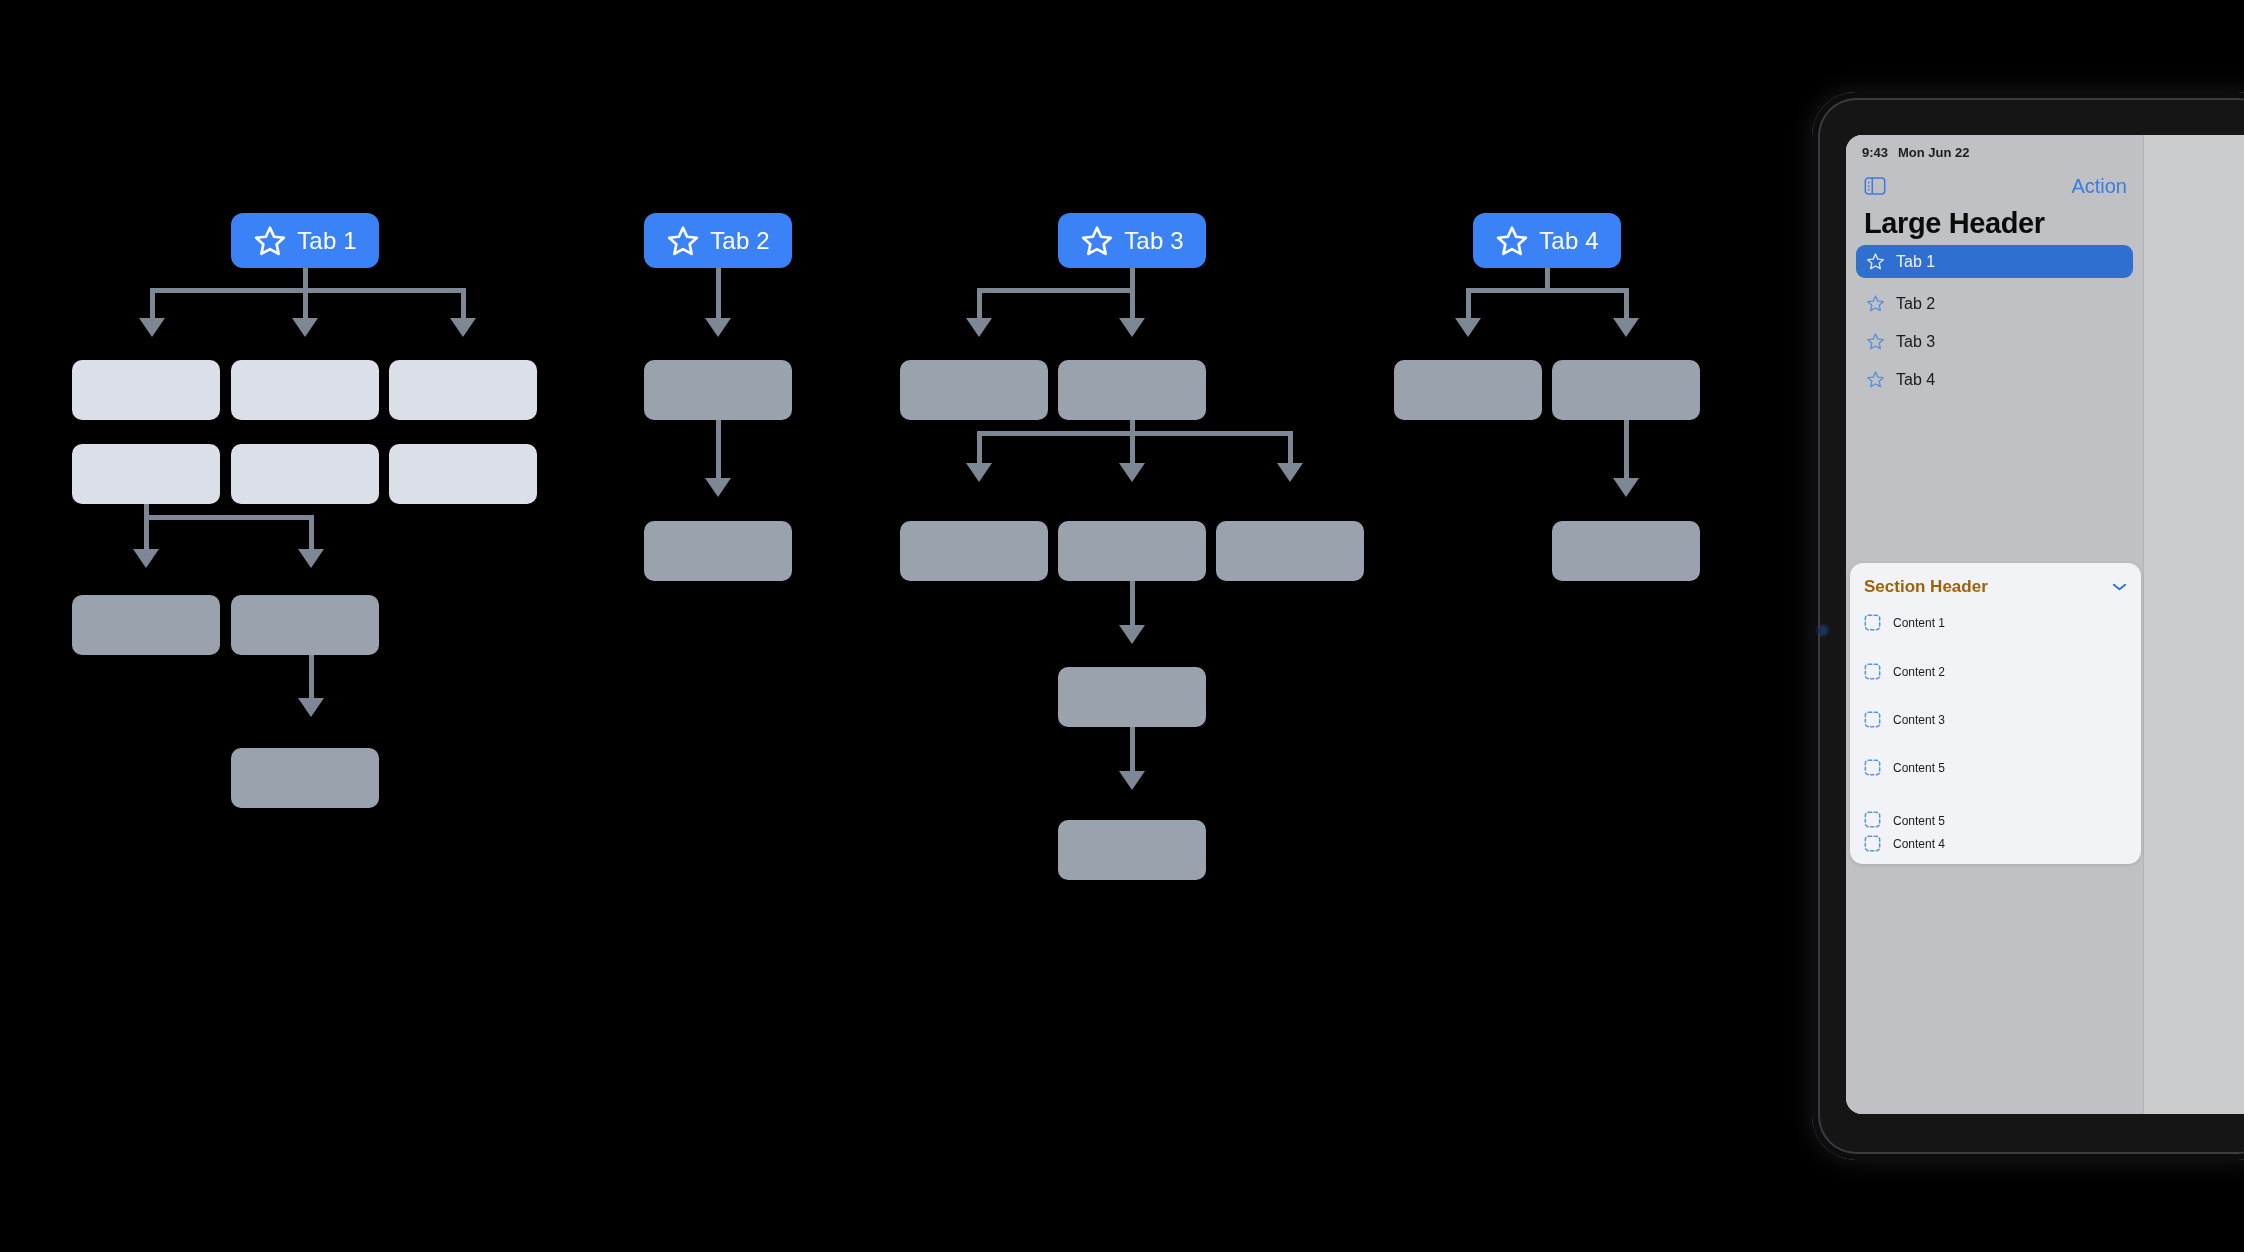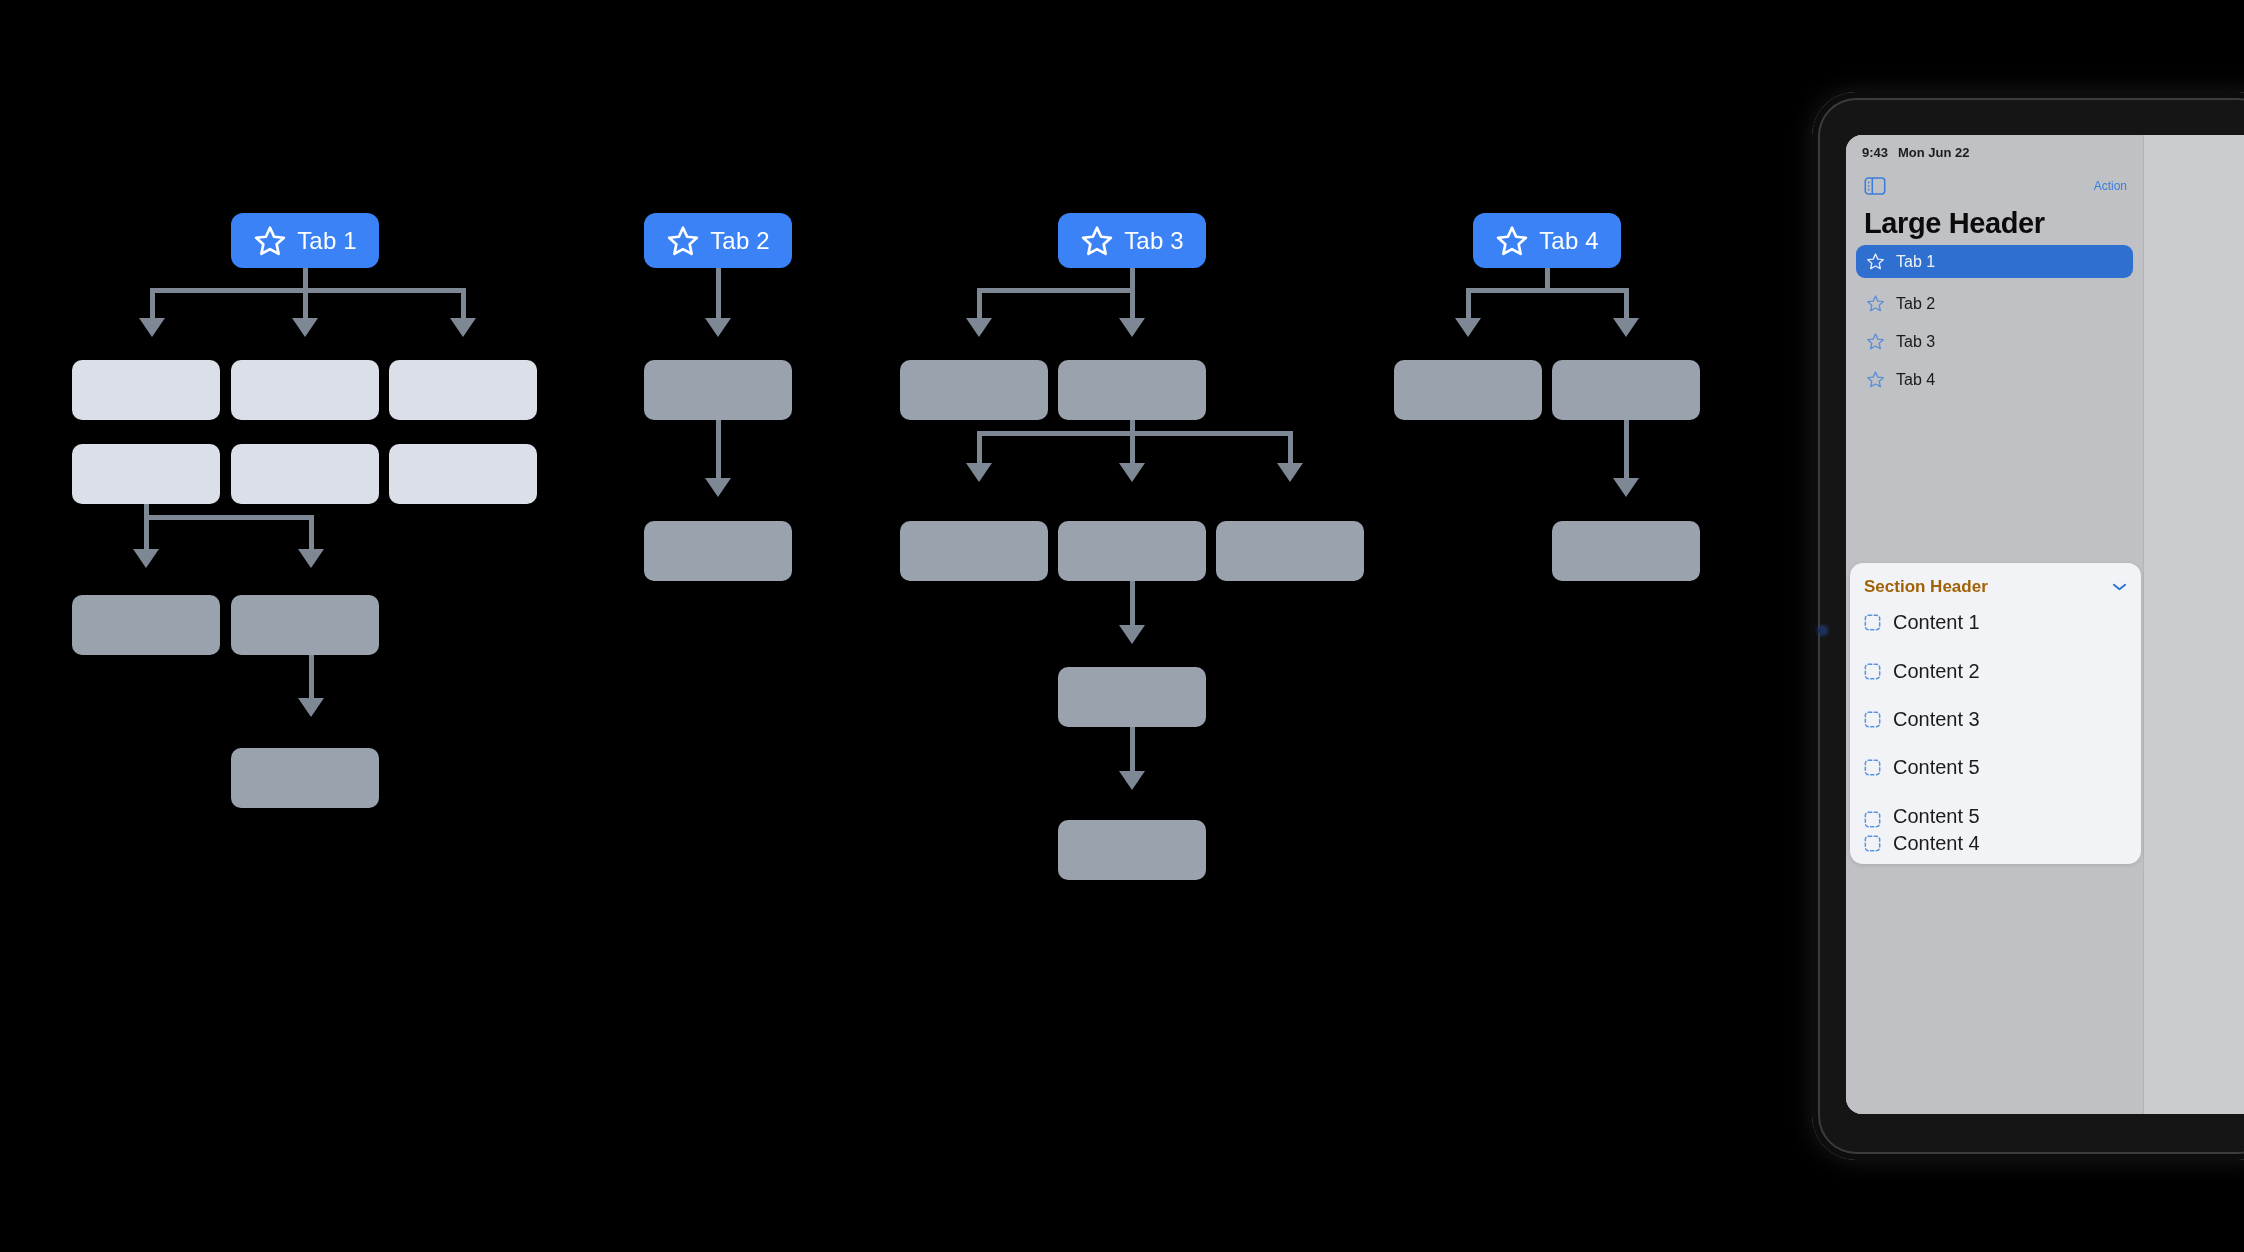--- a/index.html
+++ b/index.html
@@ -110,21 +110,21 @@
   #nav-row {
     position: absolute; left: 0; top: 32px;
     width: 297px; height: 38px;
     display: flex; align-items: center;
     justify-content: space-between;
     padding: 0 16px 0 18px;
     box-sizing: border-box;
   }
   #sidebar-toggle-icon { display: block; width: 22px; height: 18px; }
   #action-button {
-    font-size: 12px; color: #3b7ddd; white-space: nowrap;
+    font-size: 20px; color: #3b7ddd; white-space: nowrap;
   }
 
   #large-title {
     position: absolute; left: 18px; top: 72px;
     font-size: 29px; font-weight: bold; color: #0b0b0c;
     letter-spacing: -0.4px; white-space: nowrap;
   }
 
   .tab-row {
     position: absolute; left: 10px;
@@ -155,21 +155,21 @@
     font-size: 17px; font-weight: bold; color: #a16207; white-space: nowrap;
   }
   #chevron-down-icon { display: block; width: 15px; height: 10px; }
 
   .content-row {
     position: absolute; left: 14px;
     width: 263px; height: 25px;
     display: flex; align-items: center; gap: 12px;
   }
   .content-row .ph { display: block; width: 17px; height: 17px; flex: 0 0 auto; }
-  .content-row .c-text { font-size: 20px; color: #1b1b1d; white-space: nowrap; }
+  .content-row .c-text { font-size: 12px; color: #1b1b1d; white-space: nowrap; }
 </style>
 </head>
 <body>
 
 <div id="stage">
 
   <div id="diagram">
 
     <div class="node blue" style="left:231px; top:213px; width:148px; height:55px;">
       <span>

